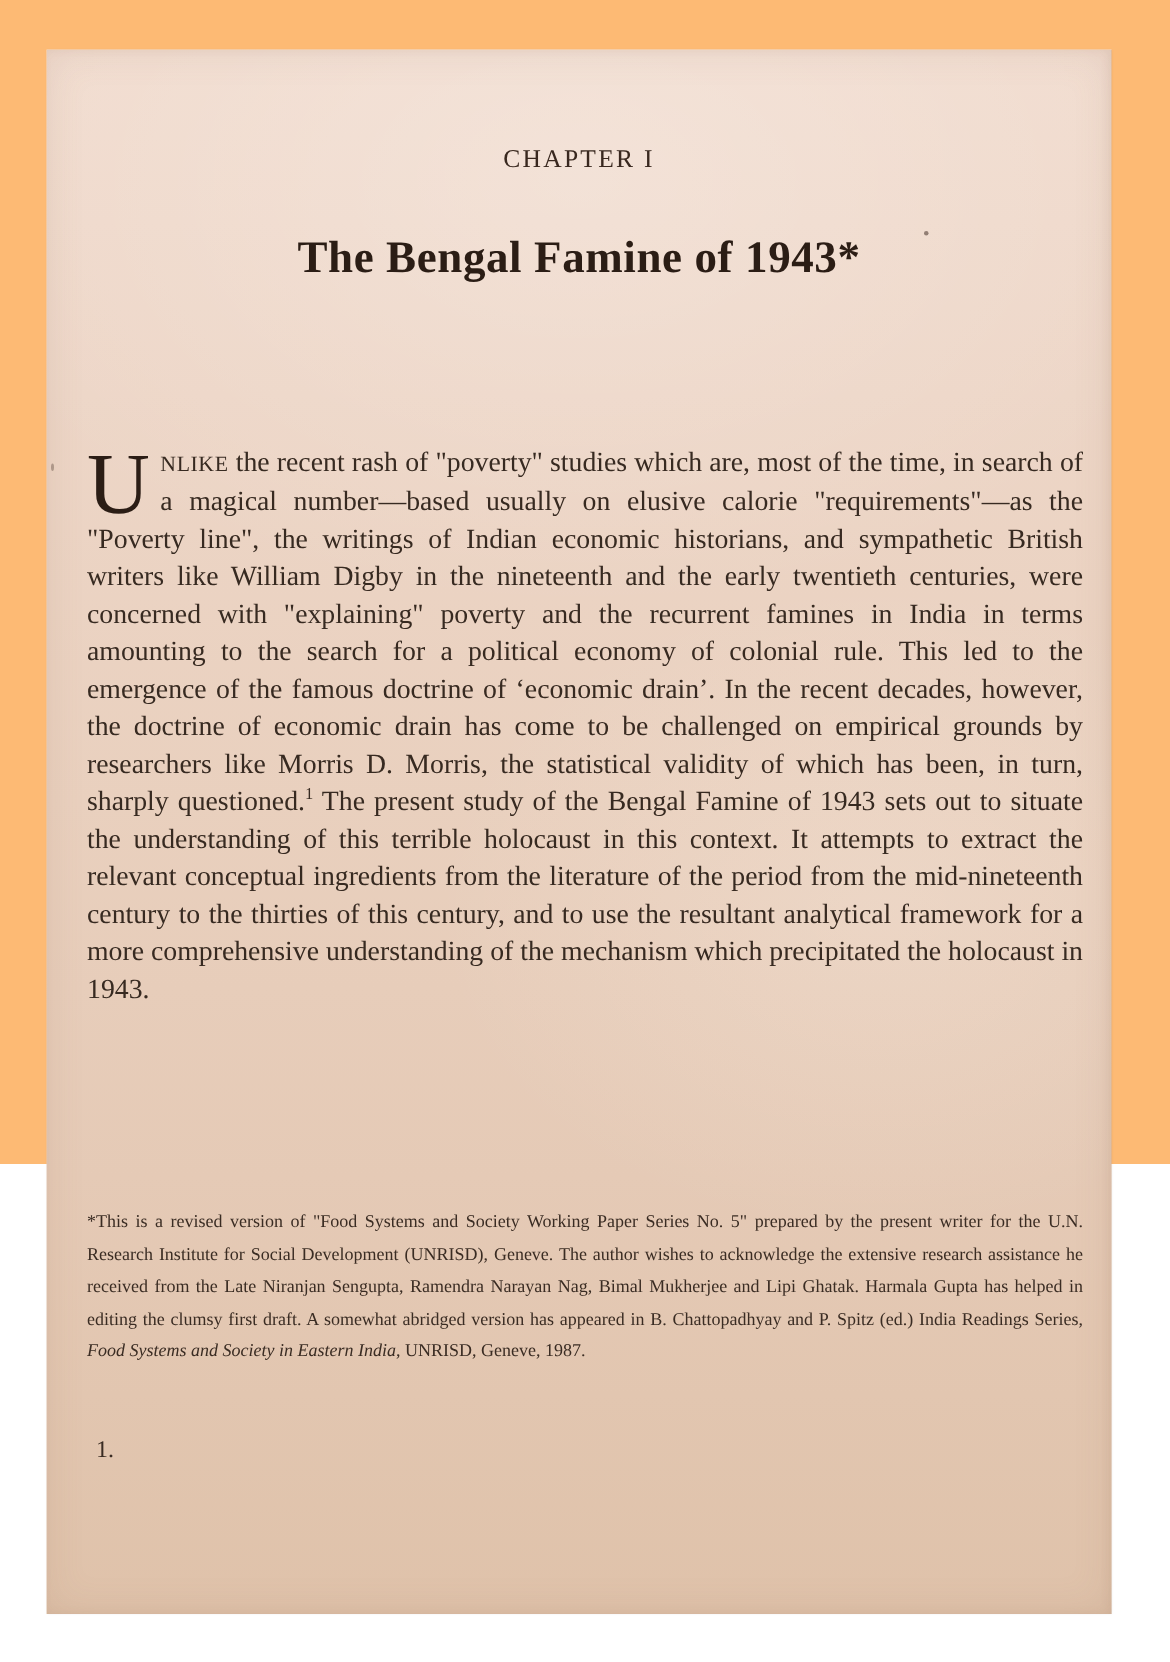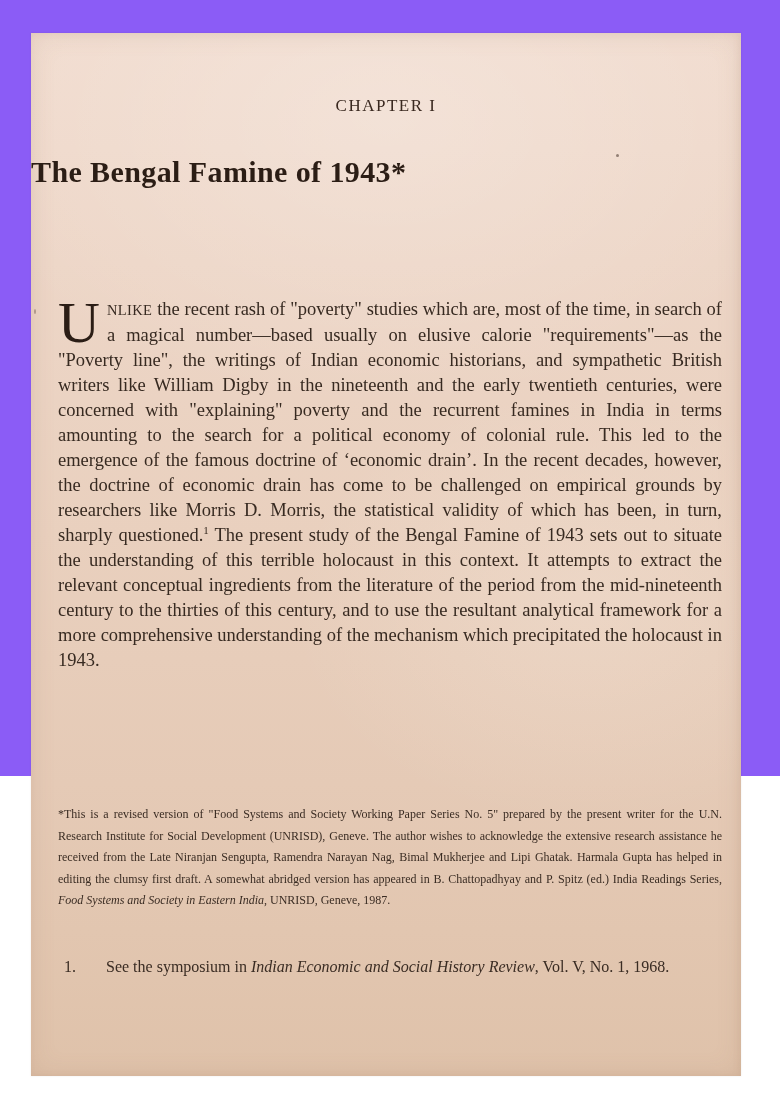--- a/index.html
+++ b/index.html
@@ -9,21 +9,21 @@
     height: 1108px;
     background: #ffffff;
     overflow: hidden;
     font-family: "Liberation Serif", serif;
   }
 
   .scan-wrap {
     position: relative;
     width: 780px;
     height: 776px;
-    background: #8b5cf6;
+    background: #fdba74;
   }
 
   .paper {
     position: absolute;
     left: 31px;
     top: 33px;
     width: 710px;
     height: 1043px;
     background:
       radial-gradient(90% 40% at 50% 8%, rgba(255,255,255,0.22), rgba(255,255,255,0) 70%),
@@ -46,20 +46,21 @@
     letter-spacing: 1.5px;
     color: #39281f;
   }
 
   .page-title {
     position: absolute;
     top: 122px;
     left: 0;
     width: 100%;
     margin: 0;
+    text-align: center;
     font-size: 30px;
     font-weight: 700;
     letter-spacing: 0.4px;
     color: #2b1d15;
   }
 
   .body-paragraph {
     position: absolute;
     top: 264px;
     left: 27px;
@@ -140,20 +141,19 @@
     <div class="chapter-label">CHAPTER I</div>
 
     <h1 class="page-title">The Bengal Famine of 1943*</h1>
 
     <p class="body-paragraph"><span class="drop-cap">U</span><span class="lead-small-caps">NLIKE</span><span> the recent rash of "poverty" studies which are, most of the time, in search of a magical number—based usually on elusive calorie "requirements"—as the "Poverty line", the writings of Indian economic historians, and sympathetic British writers like William Digby in the nineteenth and the early twentieth centuries, were concerned with "explaining" poverty and the recurrent famines in India in terms amounting to the search for a political economy of colonial rule. This led to the emergence of the famous doctrine of ‘economic drain’. In the recent decades, however, the doctrine of economic drain has come to be challenged on empirical grounds by researchers like Morris D. Morris, the statistical validity of which has been, in turn, sharply questioned.</span><sup class="fn-ref">1</sup><span> The present study of the Bengal Famine of 1943 sets out to situate the understanding of this terrible holocaust in this context. It attempts to extract the relevant conceptual ingredients from the literature of the period from the mid-nineteenth century to the thirties of this century, and to use the resultant analytical framework for a more comprehensive understanding of the mechanism which precipitated the holocaust in 1943.</span></p>
 
     <div class="star-footnote"><span>*This is a revised version of "Food Systems and Society Working Paper Series No. 5" prepared by the present writer for the U.N. Research Institute for Social Development (UNRISD), Geneve. The author wishes to acknowledge the extensive research assistance he received from the Late Niranjan Sengupta, Ramendra Narayan Nag, Bimal Mukherjee and Lipi Ghatak. Harmala Gupta has helped in editing the clumsy first draft. A somewhat abridged version has appeared in B. Chattopadhyay and P. Spitz (ed.) India Readings Series, </span><em>Food Systems and Society in Eastern India</em><span>, UNRISD, Geneve, 1987.</span></div>
 
     <div class="numbered-footnote">
       <span class="fn-number">1.</span>
-      <span class="fn-body"><span>See the symposium in </span><em>Indian Economic and Social History Review</em><span>, Vol. V, No. 1, 1968.</span></span>
     </div>
 
     <div class="speck speck-1"></div>
     <div class="speck speck-2"></div>
 
   </div>
 </div>
 
 </body></html>

